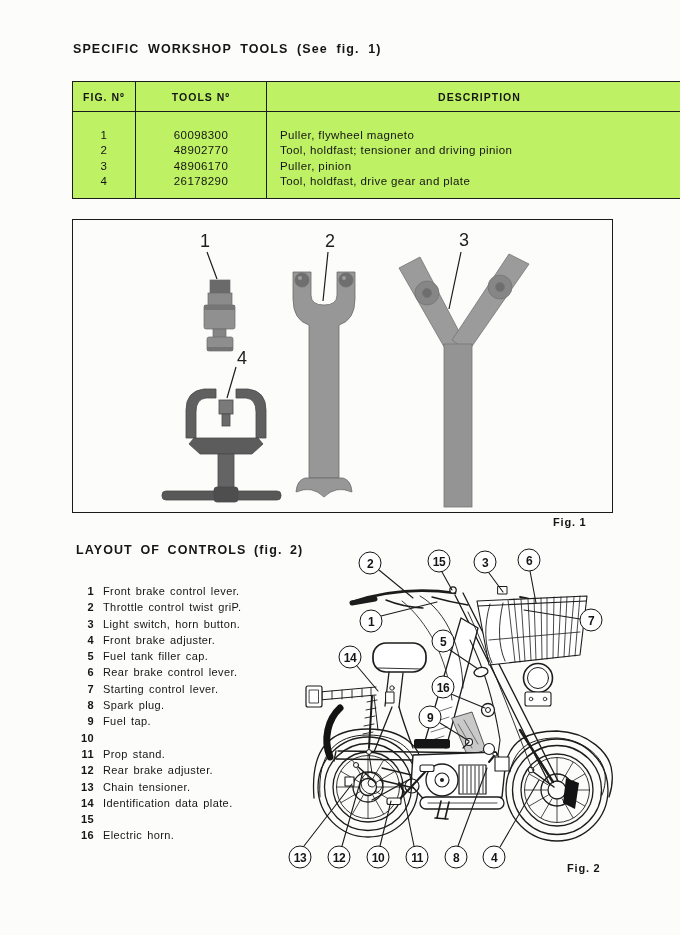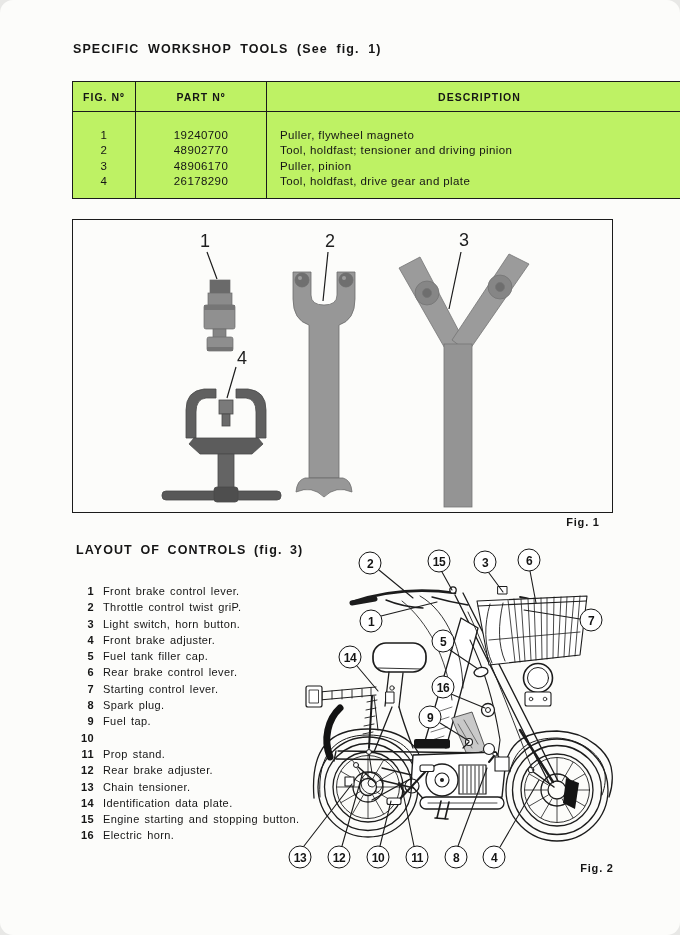--- a/index.html
+++ b/index.html
@@ -1,20 +1,19 @@
 <!DOCTYPE html>
 <html><head>
 <meta charset="utf-8">
 <style>
   html,body{margin:0;padding:0;background:#e8e8e6;}
   .page{
     position:relative; width:680px; height:935px; margin:0 auto;
     background:#fcfcfa; color:#151515; overflow:hidden;
     font-family:"Liberation Sans", sans-serif;
-    border-radius:13px;
   }
   .doc-title{
     position:absolute; left:73px; top:42px;
     font-size:12.5px; font-weight:bold; letter-spacing:1.1px; word-spacing:4px;
     white-space:nowrap;
   }
   .tools-table{
     position:absolute; left:72px; top:81px; width:621px;
     border:1.6px solid #1b1b1b; display:grid; grid-template-columns:63px 131px 1fr;
     background:#bef264; box-sizing:border-box;
@@ -31,21 +30,21 @@
   }
   .tb.num{text-align:center;}
   .tb.desc{padding-left:13px;}
   .tb span{display:block;}
   .figbox{
     position:absolute; left:72px; top:219px; width:541px; height:294px;
     border:1.7px solid #1b1b1b; box-sizing:border-box; background:#fcfcfa;
   }
   .fig-caption{
     position:absolute; font-size:11px; font-weight:bold; letter-spacing:0.8px;
-    width:60px; text-align:center; white-space:nowrap;
+    width:60px; text-align:left; white-space:nowrap;
   }
   #fig1cap{left:553px; top:516px;}
   #fig2cap{left:567px; top:862px;}
   .sec-title{
     position:absolute; left:76px; top:543px;
     font-size:12.5px; font-weight:bold; letter-spacing:1.1px; word-spacing:3px;
     white-space:nowrap;
   }
   .controls{position:absolute; left:76px; top:585px;}
   .ctl-row{display:flex; height:16.3px; font-size:11px; letter-spacing:0.4px; word-spacing:1.5px; white-space:nowrap;}
@@ -65,32 +64,32 @@
 </style>
 </head>
 <body>
 
 <div class="page">
 
   <div class="doc-title">SPECIFIC WORKSHOP TOOLS (See fig. 1)</div>
 
   <div class="tools-table">
     <div class="th cdiv">FIG. Nº</div>
-    <div class="th cdiv">PART Nº</div>
+    <div class="th cdiv">TOOLS Nº</div>
     <div class="th">DESCRIPTION</div>
     <div class="tb num cdiv">
 
     <span>1</span>
         <span>2</span>
         <span>3</span>
         <span>4</span>
       </div>
     <div class="tb num cdiv">
 
-    <span>19240700</span>
+    <span>60098300</span>
         <span>48902770</span>
         <span>48906170</span>
         <span>26178290</span>
       </div>
     <div class="tb desc">
 
     <span>Puller, flywheel magneto</span>
         <span>Tool, holdfast; tensioner and driving pinion</span>
         <span>Puller, pinion</span>
         <span>Tool, holdfast, drive gear and plate</span>
@@ -144,21 +143,21 @@
   </svg>
   <div>
 
   <div class="tool-num" style="left: 205px; top: 241px;">1</div>
       <div class="tool-num" style="left: 330px; top: 241px;">2</div>
       <div class="tool-num" style="left: 464px; top: 240px;">3</div>
       <div class="tool-num" style="left: 242px; top: 358px;">4</div>
     </div>
   <div class="fig-caption" id="fig1cap">Fig. 1</div>
 
-  <div class="sec-title">LAYOUT OF CONTROLS (fig. 3)</div>
+  <div class="sec-title">LAYOUT OF CONTROLS (fig. 2)</div>
 
   <div class="controls">
 
   <div class="ctl-row">
       <span class="ctl-n">1</span>
       <span class="ctl-t">Front brake control lever.</span>
     </div>
       <div class="ctl-row">
       <span class="ctl-n">2</span>
       <span class="ctl-t">Throttle control twist griP.</span>
@@ -205,21 +204,20 @@
       <div class="ctl-row">
       <span class="ctl-n">13</span>
       <span class="ctl-t">Chain tensioner.</span>
     </div>
       <div class="ctl-row">
       <span class="ctl-n">14</span>
       <span class="ctl-t">Identification data plate.</span>
     </div>
       <div class="ctl-row">
       <span class="ctl-n">15</span>
-      <span class="ctl-t">Engine starting and stopping button.</span>
     </div>
       <div class="ctl-row">
       <span class="ctl-n">16</span>
       <span class="ctl-t">Electric horn.</span>
     </div>
     </div>
 
   <svg class="abs-svg" style="left:280px; top:545px;" width="400" height="340" viewBox="280 545 400 340">
     <g fill="none" stroke="#1c1c1c" stroke-width="1.3" stroke-linecap="round" stroke-linejoin="round">
 

